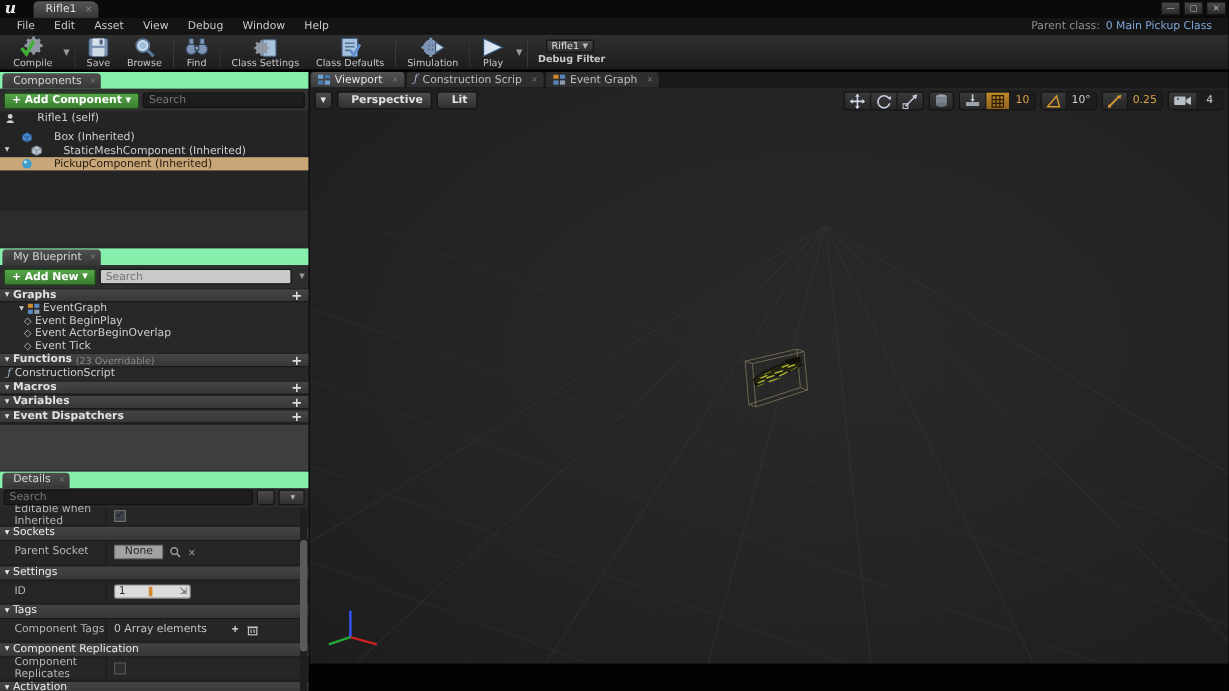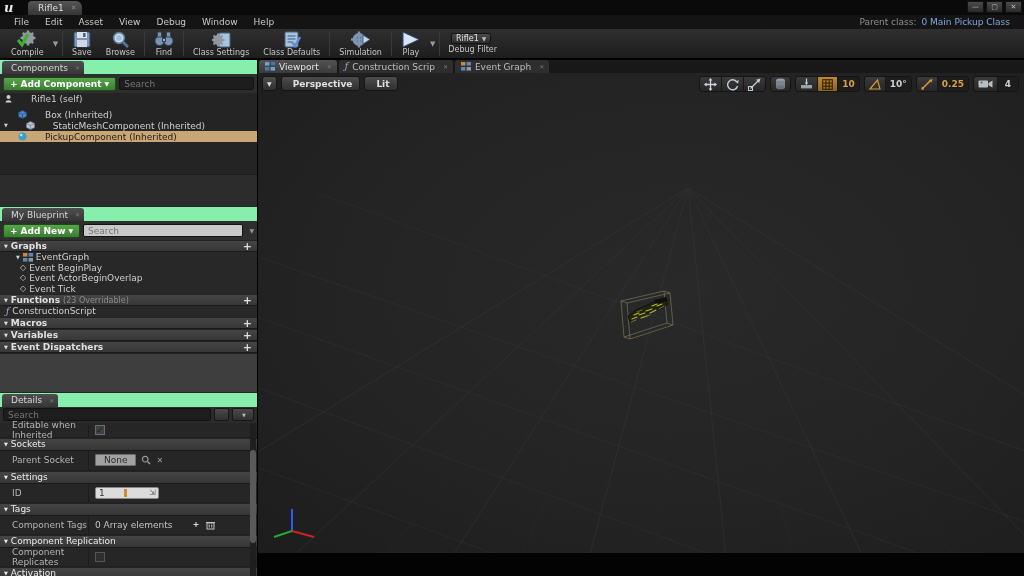--- a/index.html
+++ b/index.html
@@ -31,21 +31,21 @@
              display:flex; align-items:stretch; padding-left:4px; }
   .tb-group { display:flex; align-items:stretch; }
   .tb-sep { width:1px; background:#0c0c0c; border-right:1px solid #3a3a3a; margin:2px 2px; }
   .tb-btn { display:flex; flex-direction:column; align-items:center; justify-content:flex-end;
             padding:1px 7px 1px 7px; color:#c6c6c6; font-size:8px; position:relative; }
   .tb-btn .big { height:18px; display:flex; align-items:center; justify-content:center; }
   .tb-dd { align-self:center; color:#9a9a9a; font-size:7px; padding:0 2px; display:flex; align-items:center; }
   .debug-filter { display:flex; flex-direction:column; align-items:center; justify-content:center; gap:1px; padding:0 6px; }
   .df-select { background:linear-gradient(#4a4a4a,#2c2c2c); border:1px solid #141414; border-radius:2px;
                padding:0px 4px; font-size:8px; color:#e2e2e2; display:flex; gap:3px; align-items:center; }
-  .df-label { font-size:8px; color:#c6c6c6; }
+  .df-label { font-size:8px; color:#c6c6c6;font-weight:bold; }
   
   .left-col { position:absolute; top:60px; left:0; width:257px; height:497px; background:#262626; }
   .panel-tabstrip { height:14px; background:#86efac; display:flex; align-items:flex-end; padding-left:2px; }
   .panel-tab { background:linear-gradient(#4e4e4e,#363636); border-radius:3px 3px 0 0; height:13px;
                padding:0 16px 0 5px; display:flex; align-items:center; gap:4px; color:#d6d6d6; position:relative; }
   .panel-tab .tab-x { position:absolute; right:4px; font-size:6px; color:#7c7c7c; }
   .panel-toolbar { height:19px; display:flex; align-items:center; gap:3px; padding:0 3px; background:#2e2e2e; }
   .btn-green { background:linear-gradient(#57a64a,#3a7d31); border:1px solid #1d4a18; border-radius:2px;
                color:#fff; font-weight:bold; font-size:9px; padding:1px 6px; display:flex; gap:3px; align-items:center; white-space:nowrap; }
   .search { flex:1; height:13px; background:#1d1d1d; border:1px solid #121212; border-radius:2px;
@@ -94,21 +94,21 @@
   .main-tab.active { background:linear-gradient(#525252,#3a3a3a); color:#e4e4e4; }
   .main-tab .tab-x { position:absolute; right:5px; font-size:6px; color:#777; }
   .viewport { position:absolute; top:73px; left:258px; right:0; height:480px;
               background:radial-gradient(ellipse at 55% 45%, #292929 0%, #242424 55%, #1d1d1d 100%); overflow:hidden; }
   .vp-top-left { position:absolute; top:3px; left:4px; display:flex; gap:4px; align-items:center; }
   .vp-btn { height:15px; border-radius:3px; background:linear-gradient(#4d4d4d,#2f2f2f); border:1px solid #151515;
             display:inline-flex; align-items:center; gap:4px; padding:0 7px; font-size:9px; color:#e0e0e0; font-weight:bold; }
   .vp-btn.sm { padding:0 4px; }
   .vp-top-right { position:absolute; top:3px; right:5px; display:flex; gap:4px; align-items:center; }
   .snap-group { display:flex; border:1px solid #141414; border-radius:3px; overflow:hidden; height:16px;
-                background:linear-gradient(#3a3a3a,#262626);font-weight:bold; }
+                background:linear-gradient(#3a3a3a,#262626); }
   .snap-cell { display:flex; align-items:center; justify-content:center; padding:0 4px; border-right:1px solid #161616; }
   .snap-cell:last-child { border-right:none; }
   .snap-cell.orange { background:linear-gradient(#c08a2a,#8f631a); color:#2b1d05; }
   .snap-cell.icon-orange { color:#d89a35; }
   .snap-cell.num { color:#d8a14a; font-size:9px; min-width:20px; background:#1d1d1d; }
   .snap-cell.num.gray { color:#cfcfcf; }
   .snap-cell.gray-ic { color:#c2cbd8; }
   .gizmo { position:absolute; left:10px; bottom:8px; }
   .icon { display:inline-flex; align-items:center; justify-content:center; line-height:1; }
   svg { display:block; }

